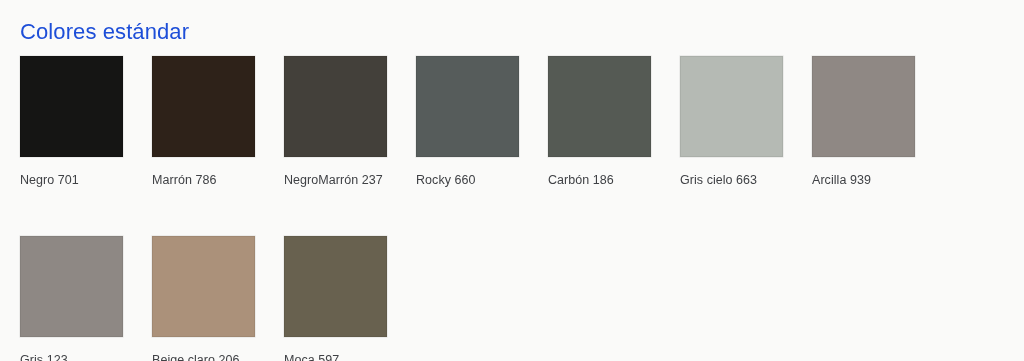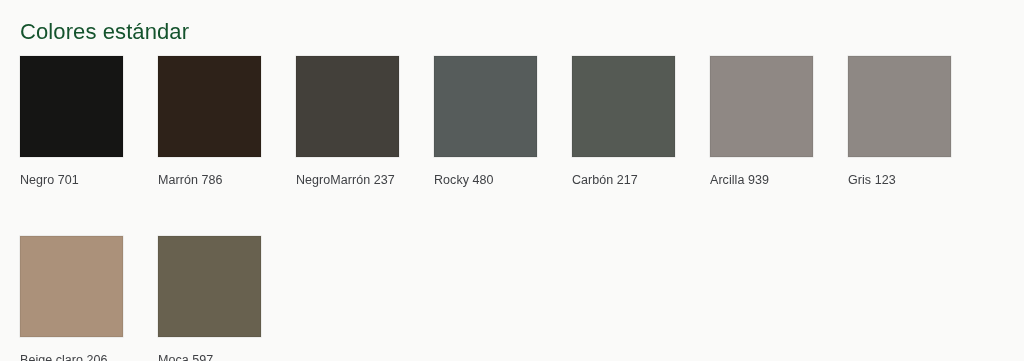--- a/index.html
+++ b/index.html
@@ -20,36 +20,36 @@
     height: 361px;
     box-sizing: border-box;
   }
   .section-title {
     position: absolute;
     left: 20px;
     top: 18px;
     font-size: 22px;
     font-weight: 400;
     letter-spacing: 0.1px;
-    color: #14532d;
+    color: #1d4ed8;
     line-height: 28px;
     white-space: nowrap;
   }
   .swatch-grid {
     position: absolute;
     left: 20px;
     top: 56px;
     width: 1000px;
     display: flex;
     flex-wrap: wrap;
     align-content: flex-start;
   }
   .swatch-cell {
     width: 121px;
-    margin-right: 17px;
+    margin-right: 11px;
     margin-bottom: 48px;
     box-sizing: border-box;
   }
   .swatch-chip {
     width: 103px;
     height: 101px;
     box-sizing: border-box;
     border: 1px solid rgba(0, 0, 0, 0.06);
     box-shadow: 0 0 0 0.5px rgba(170, 170, 170, 0.35);
   }
@@ -78,25 +78,29 @@
       <div class="swatch-cell">
         <div class="swatch-chip" style="background-color: rgb(46, 34, 25);"></div>
         <div class="swatch-label">Marrón 786</div>
       </div>
       <div class="swatch-cell">
         <div class="swatch-chip" style="background-color: rgb(67, 64, 58);"></div>
         <div class="swatch-label">NegroMarrón 237</div>
       </div>
       <div class="swatch-cell">
         <div class="swatch-chip" style="background-color: rgb(86, 92, 91);"></div>
-        <div class="swatch-label">Rocky 480</div>
+        <div class="swatch-label">Rocky 660</div>
       </div>
       <div class="swatch-cell">
         <div class="swatch-chip" style="background-color: rgb(85, 90, 84);"></div>
-        <div class="swatch-label">Carbón 217</div>
+        <div class="swatch-label">Carbón 186</div>
+      </div>
+      <div class="swatch-cell">
+        <div class="swatch-chip" style="background-color: rgb(181, 186, 180);"></div>
+        <div class="swatch-label">Gris cielo 663</div>
       </div>
       <div class="swatch-cell">
         <div class="swatch-chip" style="background-color: rgb(143, 136, 132);"></div>
         <div class="swatch-label">Arcilla 939</div>
       </div>
       <div class="swatch-cell">
         <div class="swatch-chip" style="background-color: rgb(142, 136, 132);"></div>
         <div class="swatch-label">Gris 123</div>
       </div>
       <div class="swatch-cell">

